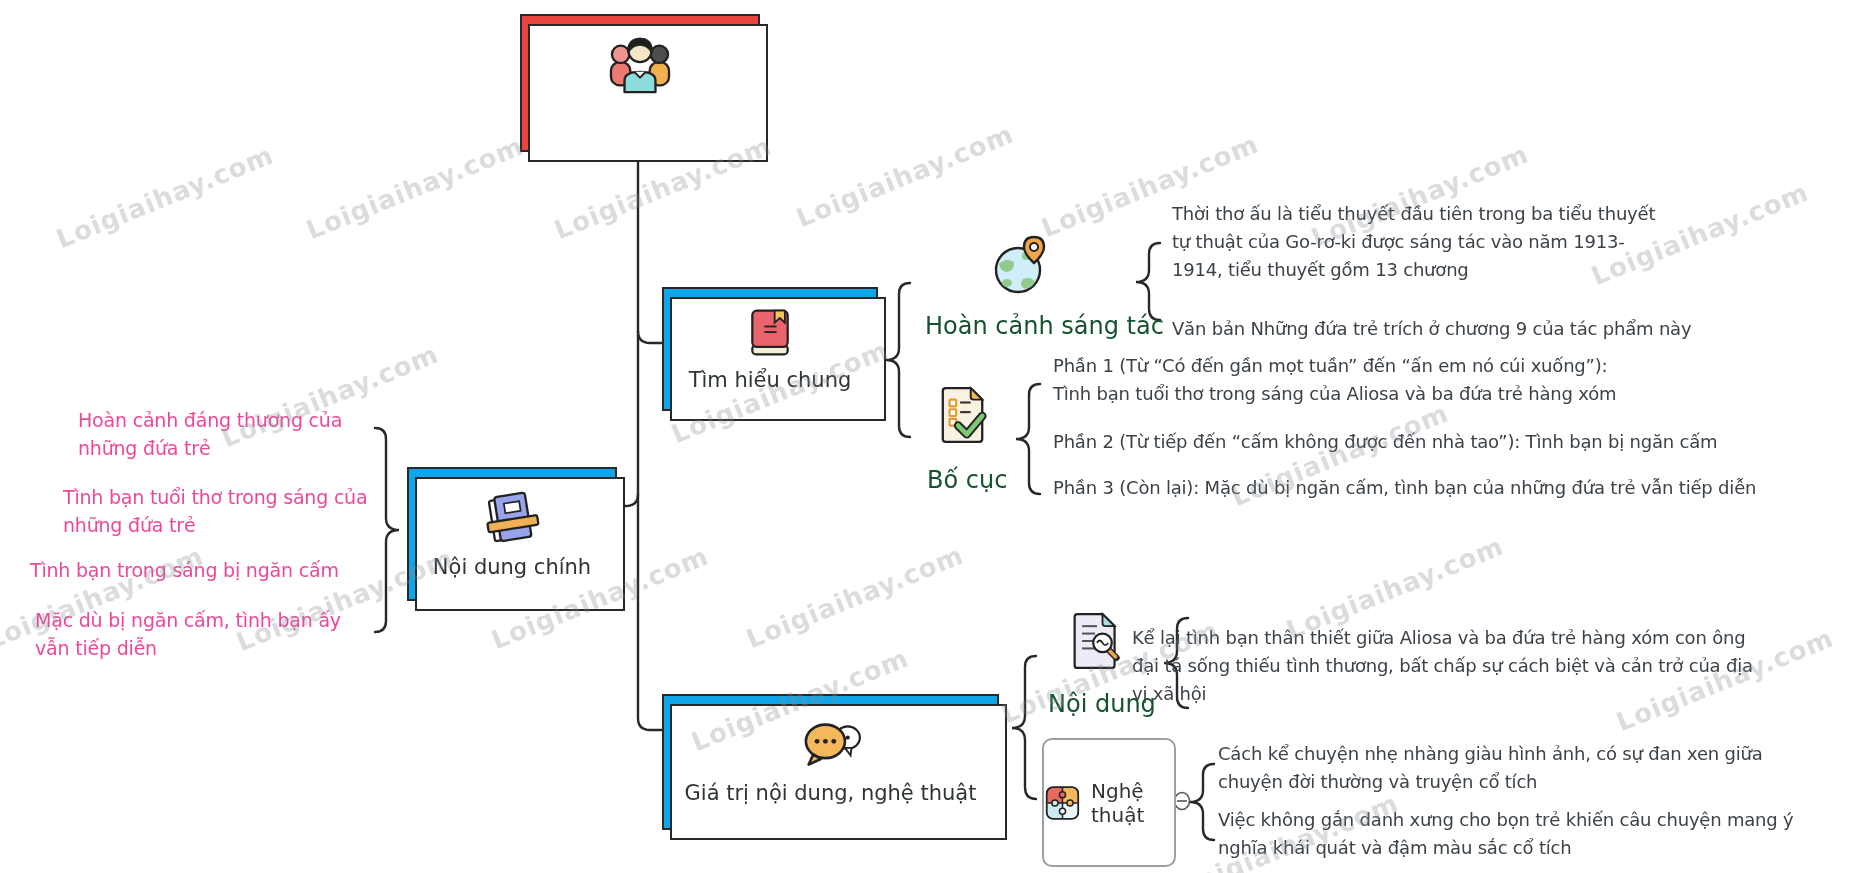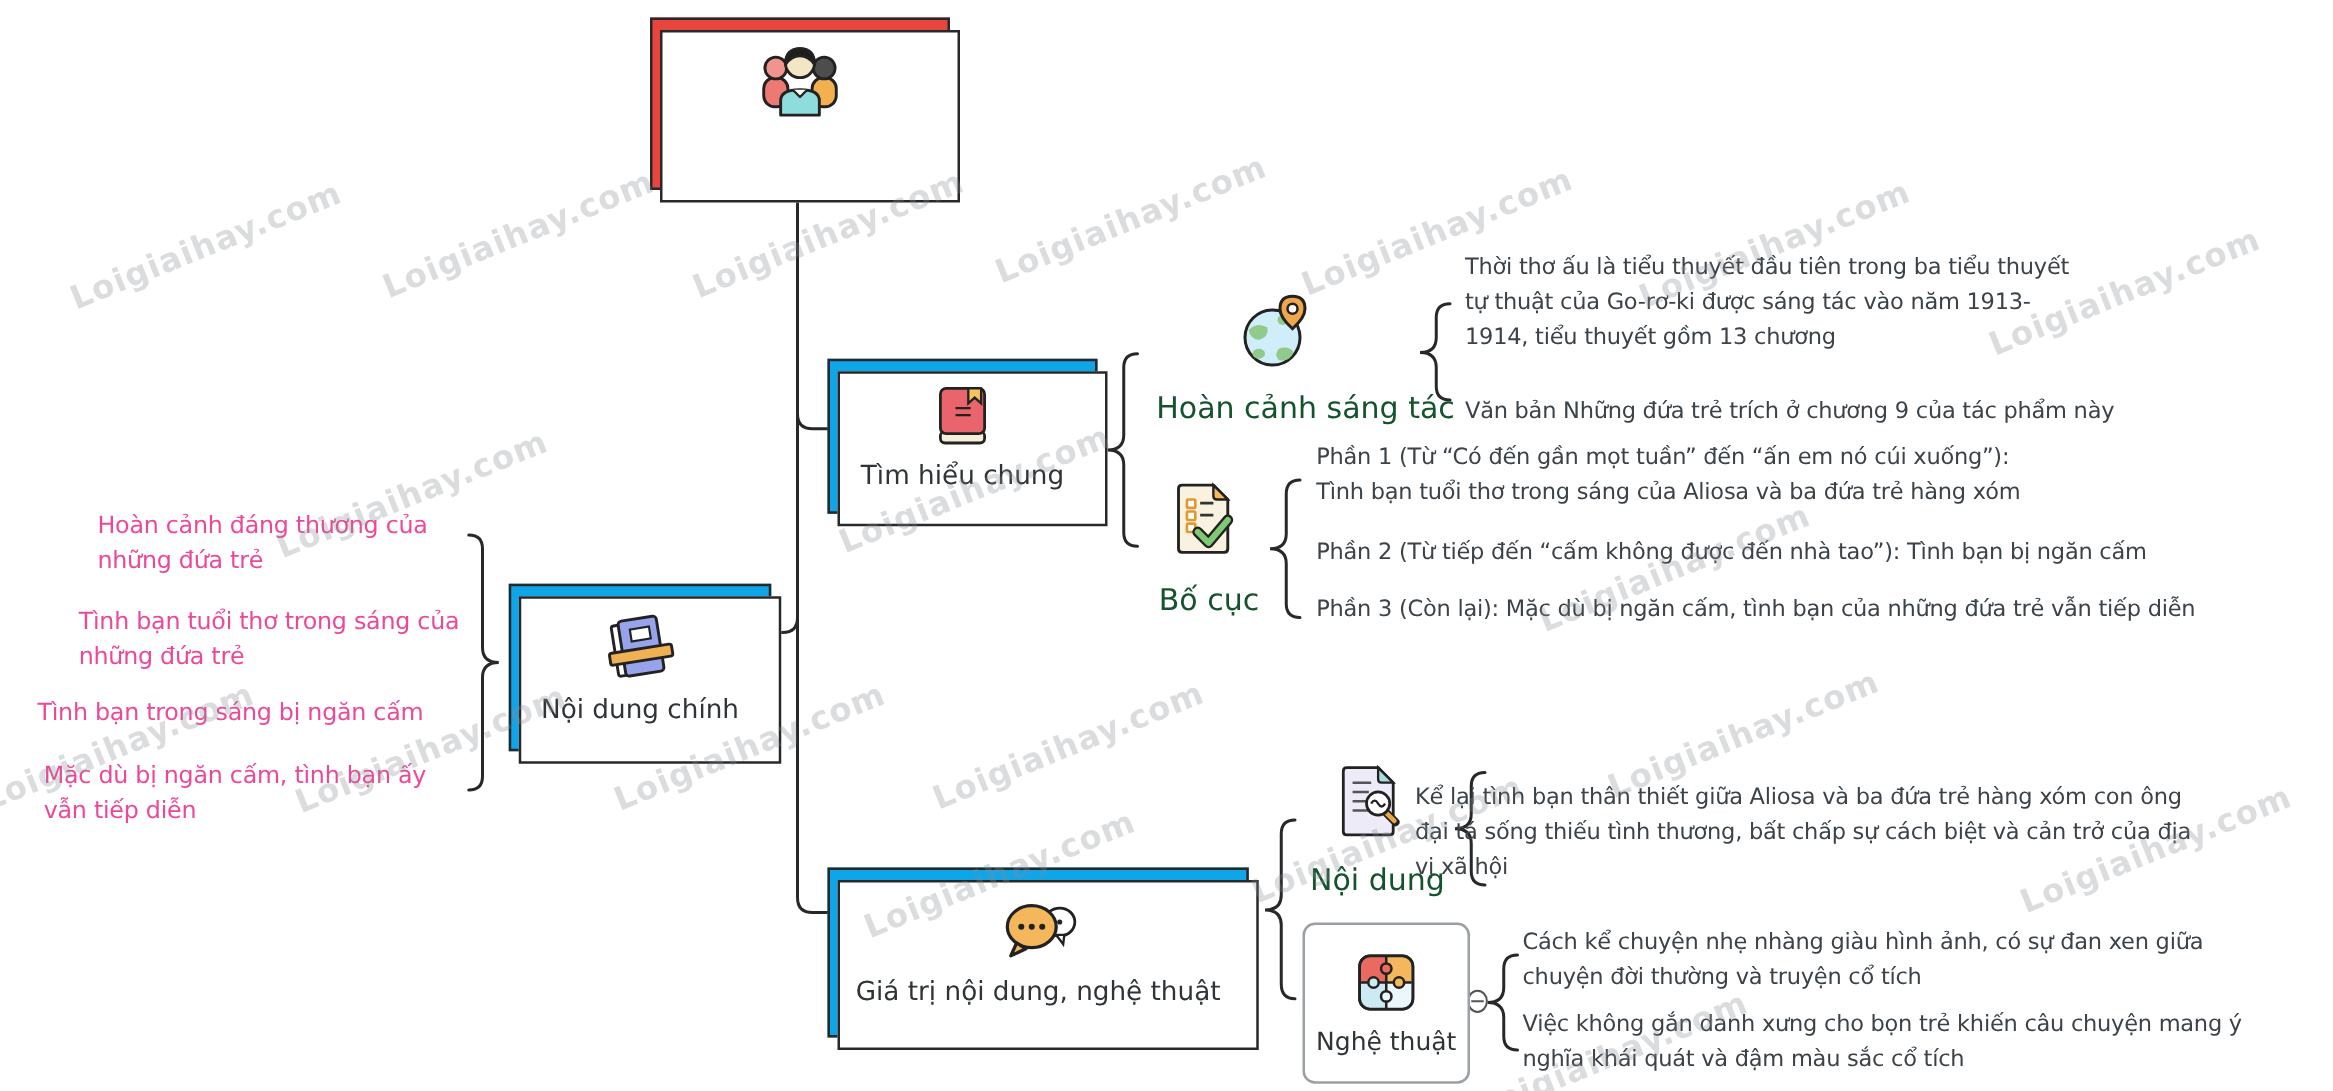--- a/index.html
+++ b/index.html
@@ -7,21 +7,21 @@
           font-family:"DejaVu Sans","Liberation Sans",sans-serif;color:#3b4248;}
   svg.overlay{position:absolute;left:0;top:0;z-index:1;}
   .card{position:absolute;z-index:2;background:#0ea5e9;border:2px solid #26282a;
         display:flex;flex-direction:column;align-items:center;justify-content:center;gap:8px;}
   .card::after{content:"";position:absolute;left:6px;top:8px;width:100%;height:100%;
         border:2px solid #26282a;background:#fff;z-index:-1;}
   .root-card{background:#e8453f;}
   .root-title{color:#fff;font-size:23px;font-weight:700;letter-spacing:.3px;}
   .node-label{font-size:21px;font-weight:500;color:#2f3437;}
   .soft-card{position:absolute;z-index:2;background:#fff;border:2px solid #9aa0a3;border-radius:10px;
-        display:flex;flex-direction:column;align-items:center;justify-content:center;gap:10px;}
+        display:flex;align-items:center;justify-content:center;gap:10px;}
   .child-label{position:absolute;z-index:2;font-size:24px;font-weight:500;color:#14532d;white-space:nowrap;}
   .body-text{position:absolute;z-index:2;font-size:18px;line-height:28px;color:#3b4248;letter-spacing:-.2px;}
   .left-item{position:absolute;z-index:2;font-size:19px;line-height:28px;color:#ec4899;letter-spacing:-.2px;}
   .abs-icon{position:absolute;z-index:2;}
   .wm-layer{position:absolute;left:0;top:0;width:100%;height:100%;z-index:4;pointer-events:none;}
   .wm{position:absolute;transform:translate(-50%,-50%) rotate(-22deg);font-size:26px;font-weight:700;
       letter-spacing:1px;color:#878d93;opacity:.30;white-space:nowrap;}
 </style>
 </head>
 <body>

